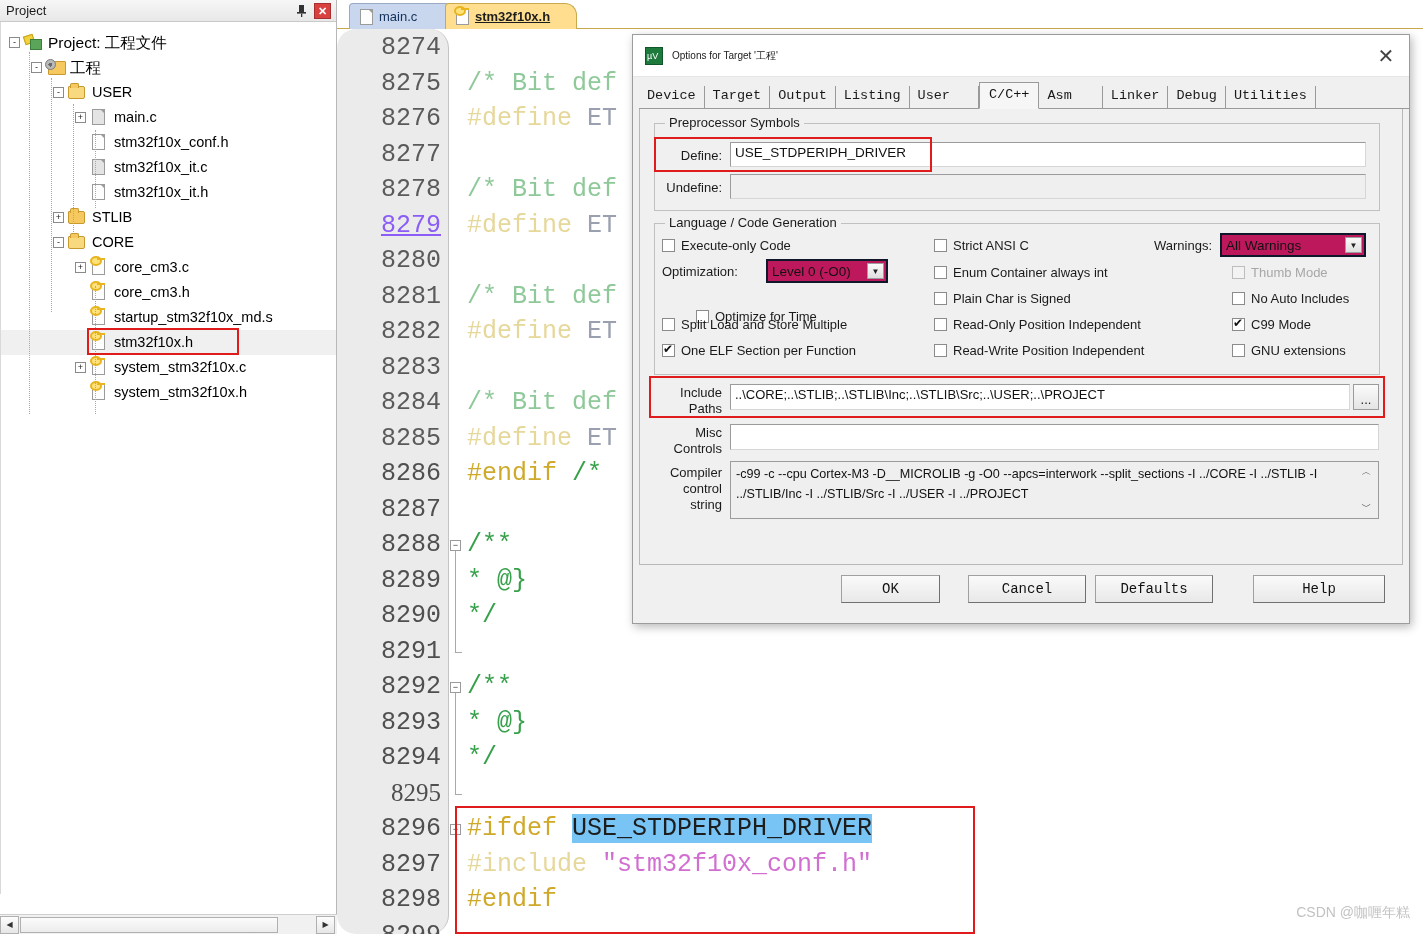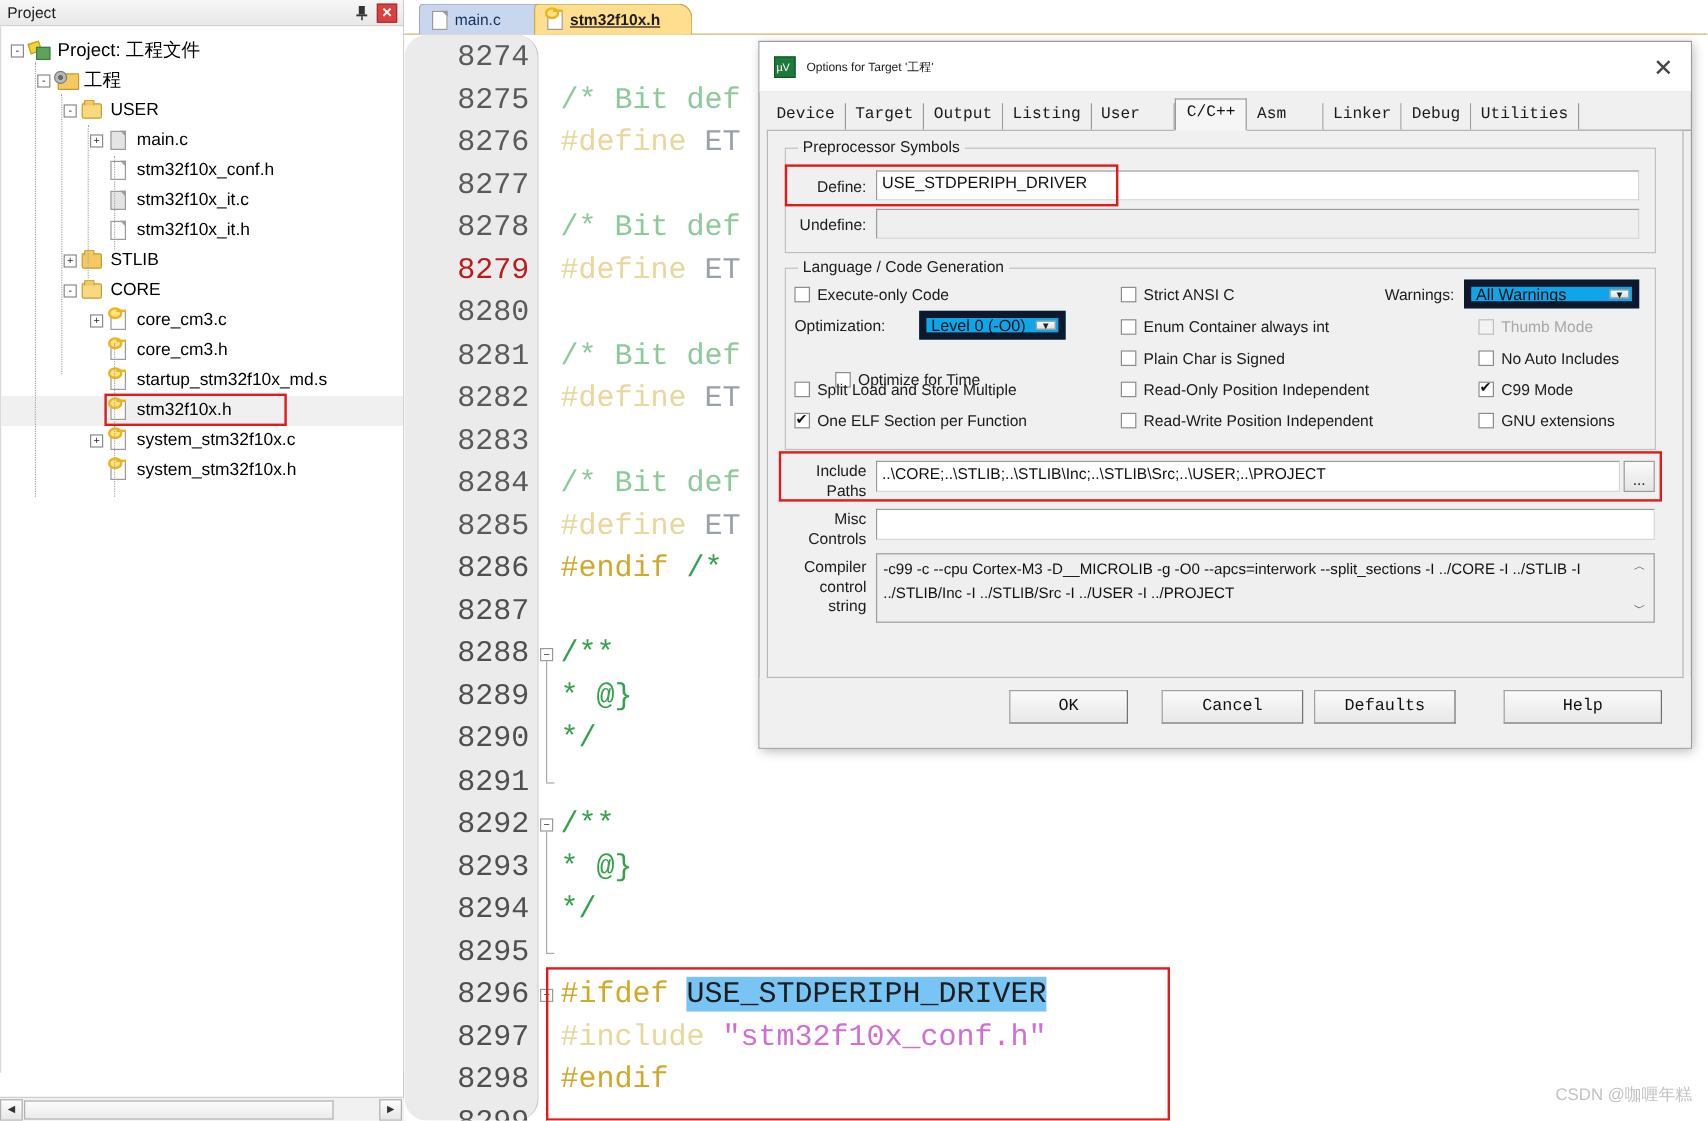--- a/index.html
+++ b/index.html
@@ -261,21 +261,21 @@
     margin-right: 6px; flex: 0 0 auto; position: relative; cursor: pointer;
   }
   .cbox.checked:after {
     content:"✔"; position:absolute; left:0px; top:-3px; font-size: 12px; color:#111;
     font-family:"Liberation Sans", sans-serif;
   }
   .cbrow.disabled { color: #a7a7a7; }
   .cbrow.disabled .cbox { border-color:#bdbdbd; background:#f3f3f3; }
 
   .sel {
-    position: absolute; background: #0ea5e9; border: 6px solid #0f172a;
+    position: absolute; background: #be185d; border: 2px solid #0f172a;
     font-size: 13.5px; color: #111; display: flex; align-items: center;
     padding-left: 4px; cursor: pointer;
   }
   .sel .arrow {
     position: absolute; right: 2px; top: 2px; bottom: 2px; width: 17px;
     background: linear-gradient(to bottom,#fafafa,#dfdfdf); border: 1px solid #9d9d9d;
     display:flex; align-items:center; justify-content:center; font-size:8px; color:#222;
   }
   .browse-btn {
     position:absolute; background: linear-gradient(to bottom,#fbfbfb,#e4e4e4);
@@ -476,37 +476,37 @@
         </div>
       </div>
 
     <div id="code-wrap">
       <div id="gutter">
           <div class="lnum" style="top: 4px; left: 0px; color: rgb(90, 90, 90);">8274</div>
           <div class="lnum" style="top: 39.5px; left: 0px; color: rgb(90, 90, 90);">8275</div>
           <div class="lnum" style="top: 75px; left: 0px; color: rgb(90, 90, 90);">8276</div>
           <div class="lnum" style="top: 110.5px; left: 0px; color: rgb(90, 90, 90);">8277</div>
           <div class="lnum" style="top: 146px; left: 0px; color: rgb(90, 90, 90);">8278</div>
-          <div class="lnum" style="top: 181.5px; left: 0px; color: #b91c1c;">8279</div>
+          <div class="lnum" style="top: 181.5px; left: 0px; color: #8b5cf6; text-decoration: underline;">8279</div>
           <div class="lnum" style="top: 217px; left: 0px; color: rgb(90, 90, 90);">8280</div>
           <div class="lnum" style="top: 252.5px; left: 0px; color: rgb(90, 90, 90);">8281</div>
           <div class="lnum" style="top: 288px; left: 0px; color: rgb(90, 90, 90);">8282</div>
           <div class="lnum" style="top: 323.5px; left: 0px; color: rgb(90, 90, 90);">8283</div>
           <div class="lnum" style="top: 359px; left: 0px; color: rgb(90, 90, 90);">8284</div>
           <div class="lnum" style="top: 394.5px; left: 0px; color: rgb(90, 90, 90);">8285</div>
           <div class="lnum" style="top: 430px; left: 0px;">8286</div>
           <div class="lnum" style="top: 465.5px; left: 0px;">8287</div>
           <div class="lnum" style="top: 501px; left: 0px;">8288</div>
           <div class="lnum" style="top: 536.5px; left: 0px;">8289</div>
           <div class="lnum" style="top: 572px; left: 0px;">8290</div>
           <div class="lnum" style="top: 607.5px; left: 0px;">8291</div>
           <div class="lnum" style="top: 643px; left: 0px;">8292</div>
           <div class="lnum" style="top: 678.5px; left: 0px;">8293</div>
           <div class="lnum" style="top: 714px; left: 0px;">8294</div>
-          <div class="lnum" style="top: 749.5px; left: 0px;">8295</div>
+          <div class="lnum" style="top: 749.5px; left: 0px; font-family: Liberation Serif, serif;">8295</div>
           <div class="lnum" style="top: 785px; left: 0px;">8296</div>
           <div class="lnum" style="top: 820.5px; left: 0px;">8297</div>
           <div class="lnum" style="top: 856px; left: 0px;">8298</div>
           <div class="lnum" style="top: 891.5px; left: 0px;">8299</div>
         </div>
       <div id="fold-col">
           <div class="fold-box" style="left: 1px; top: 511px;">−</div>
           <div class="fold-box" style="left: 1px; top: 653px;">−</div>
           <div class="fold-box" style="left: 1px; top: 795px;">−</div>
           <div class="fold-v" style="left: 6px; top: 522px; height: 100.5px;"></div>

